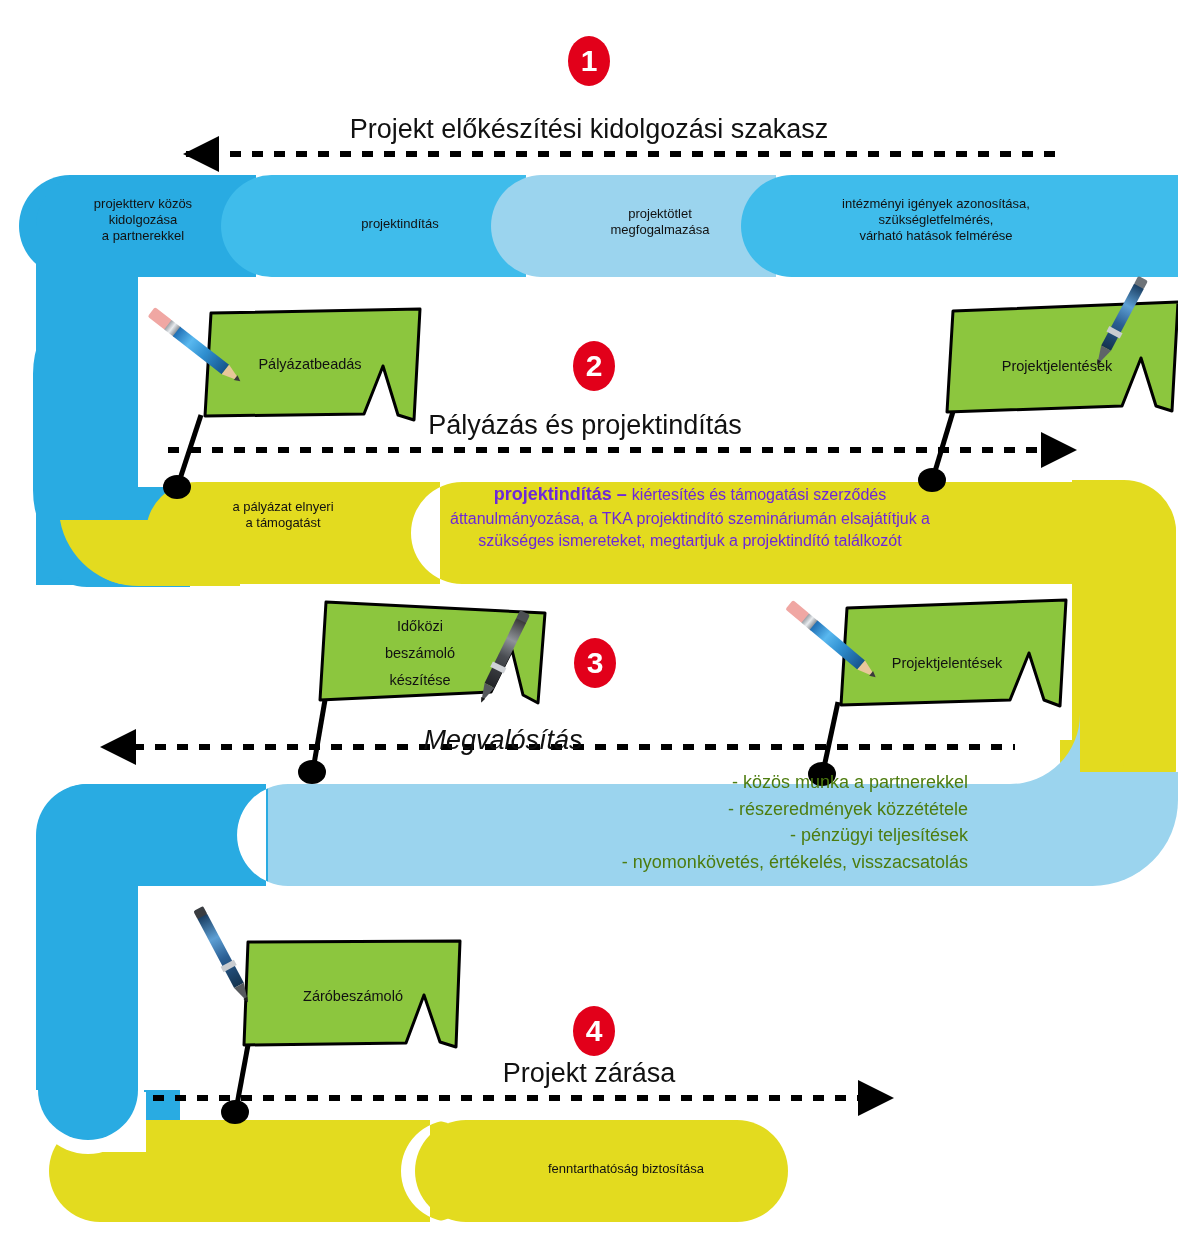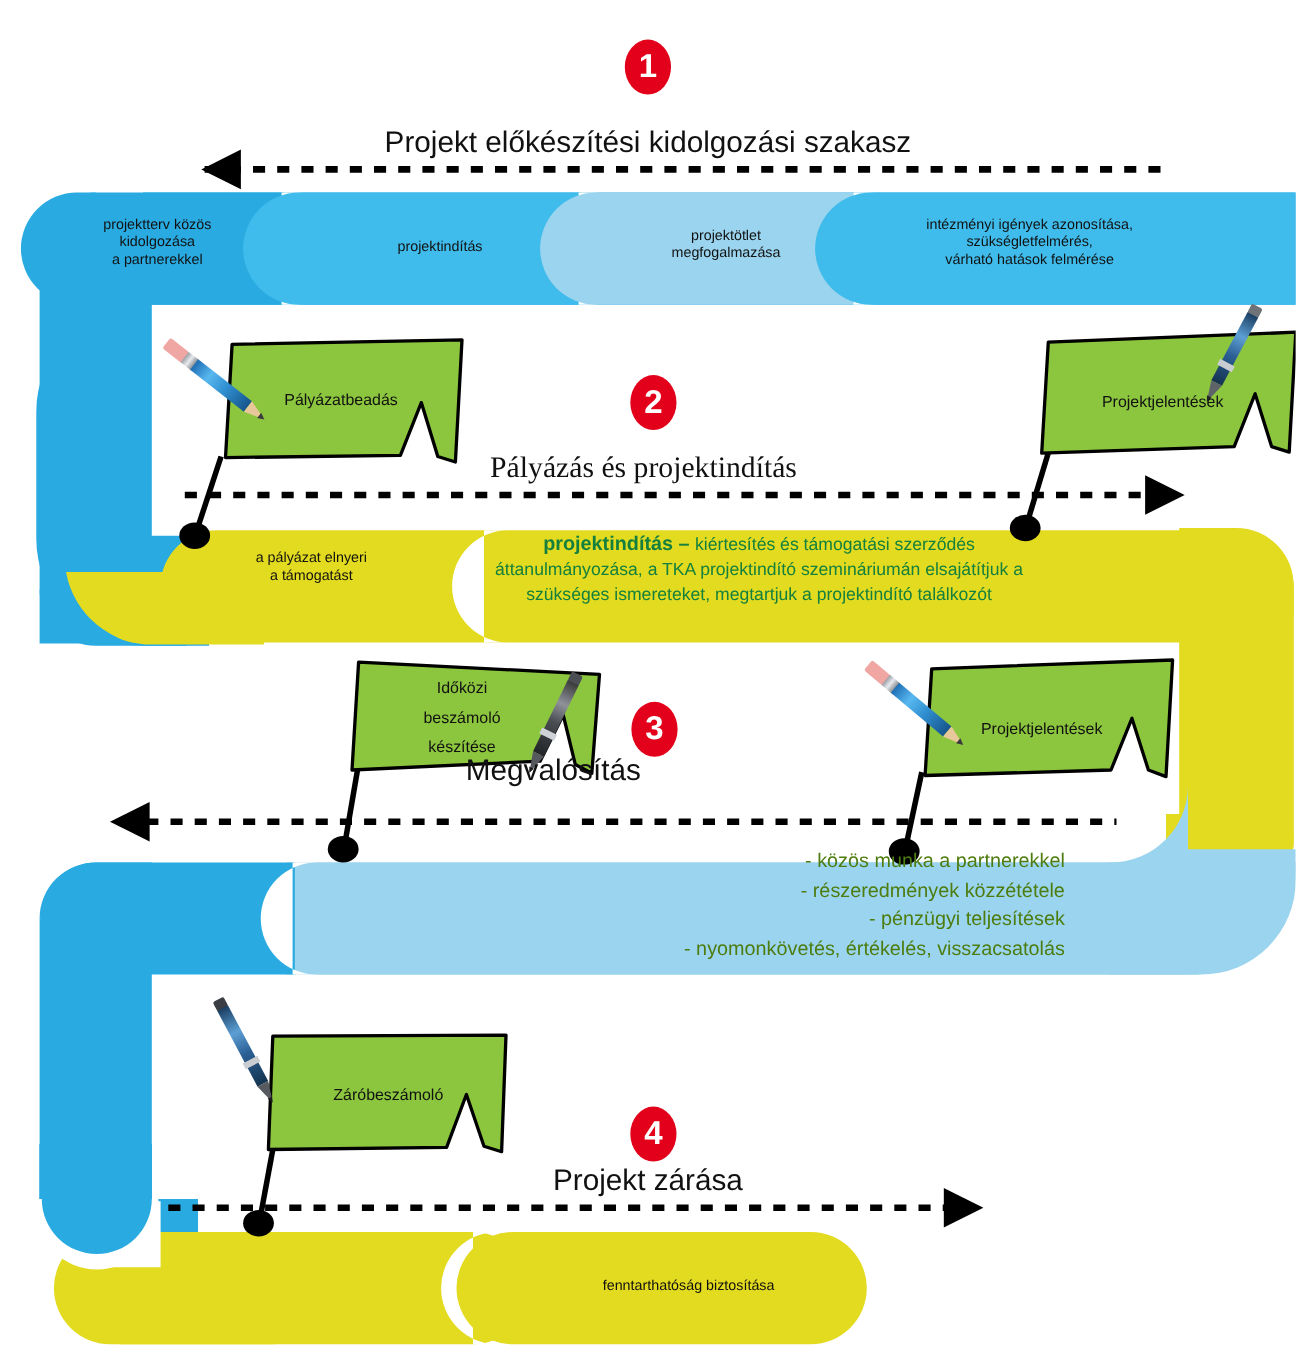--- a/index.html
+++ b/index.html
@@ -73,21 +73,21 @@
     position: absolute;
     font-size: 18px;
     color: #4d7c0f;
     text-align: right;
     line-height: 1.48;
     white-space: pre-line;
   }
   .body-text {
     position: absolute;
     font-size: 16px;
-    color: #15803d;
+    color: #6d28d9;
     text-align: center;
     line-height: 1.42;
   }
 </style>
 </head>
 <body>
 
 <div id="stage">
 
   <svg id="ribbons" viewBox="0 0 1178 1242">
@@ -327,36 +327,36 @@
   <div class="lbl band-label" style="left:290px; top:216px; width:220px;">projektindítás</div>
   <div class="lbl band-label" style="left:790px; top:196px; width:292px;">intézményi igények azonosítása,
 szükségletfelmérés,
 várható hatások felmérése</div>
   <div class="lbl band-label" style="left:560px; top:206px; width:200px;">projektötlet
 megfogalmazása</div>
 
   <div class="badge" style="left:573px; top:341px; width:42px; height:50px;">
     <span>2</span>
   </div>
-  <div class="phase-title lbl" style="left:0px; top:409px; width:1170px;font-family:Liberation Serif, serif;">Pályázás és projektindítás</div>
+  <div class="phase-title lbl" style="left:0px; top:409px; width:1170px;">Pályázás és projektindítás</div>
 
   <div class="flag-text" style="left:215px; top:353px; width:190px;">Pályázatbeadás</div>
   <div class="flag-text" style="left:962px; top:355px; width:190px;">Projektjelentések</div>
 
   <div class="lbl band-label" style="left:178px; top:499px; width:210px; font-weight:400;text-align:center;">a pályázat elnyeri
 a támogatást</div>
 
   <div class="body-text" style="left:440px; top:482px; width:500px;">
     <span class="proj-start">projektindítás – </span><span>kiértesítés és támogatási szerződés áttanulmányozása, a TKA projektindító szemináriumán elsajátítjuk a szükséges ismereteket, megtartjuk a projektindító találkozót</span>
   </div>
 
   <div class="badge" style="left:574px; top:638px; width:42px; height:50px;">
     <span>3</span>
   </div>
-  <div class="phase-title lbl" style="left:0px; top:684px; width:1006px;">Megvalósítás</div>
+  <div class="phase-title lbl" style="left:0px; top:724px; width:1006px;font-style:italic;">Megvalósítás</div>
 
   <div class="flag-text" style="left:345px; top:613px; width:150px; line-height:1.85;">Időközi
 beszámoló
 készítése</div>
   <div class="flag-text" style="left:852px; top:652px; width:190px;">Projektjelentések</div>
 
 
   <div class="bullets" style="left:498px; top:769px; width:470px;">- közös munka a partnerekkel
 - részeredmények közzététele
 - pénzügyi teljesítések

